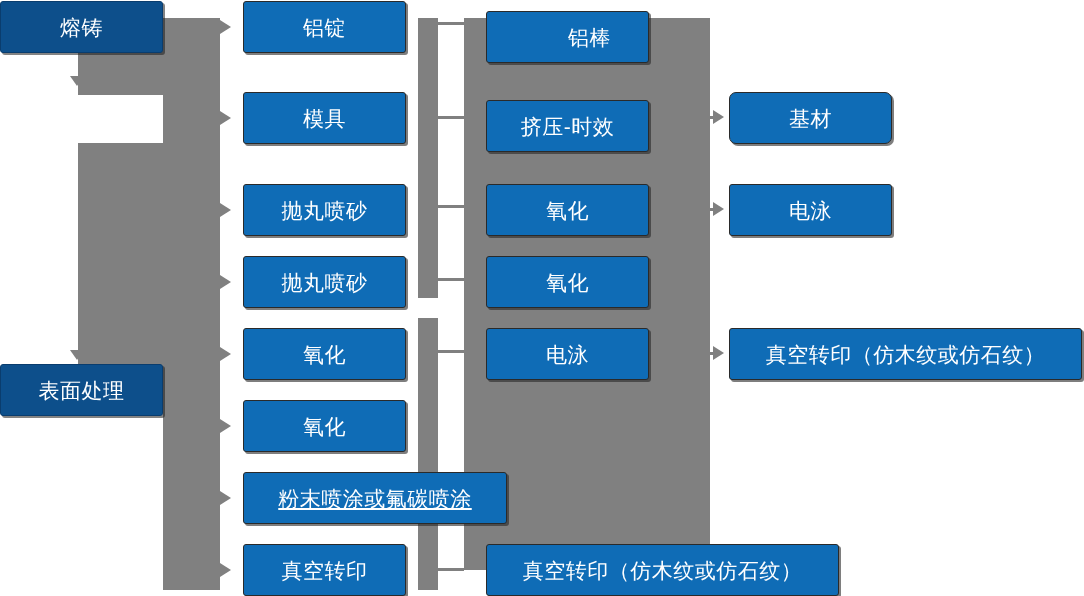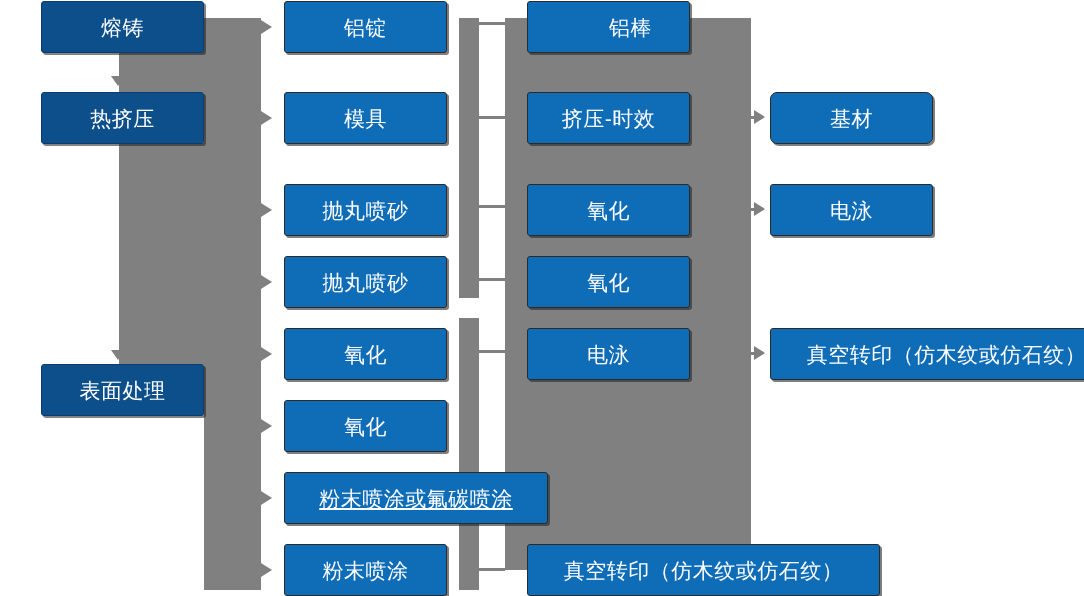--- a/index.html
+++ b/index.html
@@ -2,21 +2,21 @@
 <html><head>
 <meta charset="utf-8">
 <style>
   html,body{margin:0;padding:0;}
   body{
     width:1084px;height:596px;
     background:#ffffff;
     font-family:"Liberation Sans","DejaVu Sans",sans-serif;
     overflow:hidden;
   }
-  #stage{position:relative;width:1004px;height:596px;margin-left:41px;}
+  #stage{position:relative;width:1004px;height:596px;}
 
   
   .node{
     position:absolute;
     box-sizing:border-box;
     display:flex;align-items:center;justify-content:center;
     color:#ffffff;
     font-size:21px;
     letter-spacing:.5px;
     line-height:1;
@@ -107,23 +107,20 @@
   <div class="stick" style="left:703px;top:208px;width:12px;"></div>
   <div class="arrow" style="left:713px;top:202px;"></div>
 
   <div class="stick" style="left:703px;top:352px;width:12px;"></div>
   <div class="arrow" style="left:713px;top:346px;"></div>
 
   <div class="node dark" style="left:0px;top:1px;width:163px;height:52px;">
     <span>熔铸</span>
   </div>
 
-  <div class="node dark" style="left:0px;top:92px;width:163px;height:52px;">
-    <span>热挤压</span>
-  </div>
 
   <div class="node dark" style="left:0px;top:364px;width:163px;height:52px;">
     <span>表面处理</span>
   </div>
 
   <div class="node mid" style="left:243px;top:1px;width:163px;height:52px;">
     <span>铝锭</span>
   </div>
 
   <div class="node mid" style="left:243px;top:92px;width:163px;height:52px;">
@@ -144,28 +141,28 @@
 
   <div class="node mid" style="left:243px;top:400px;width:163px;height:52px;">
     <span>氧化</span>
   </div>
 
   <div class="node mid" style="left:243px;top:472px;width:264px;height:52px;text-decoration:underline;">
     <span>粉末喷涂或氟碳喷涂</span>
   </div>
 
   <div class="node mid" style="left:243px;top:544px;width:163px;height:52px;">
-    <span>粉末喷涂</span>
+    <span>真空转印</span>
   </div>
 
-  <div class="node mid" style="left:486px;top:1px;width:163px;height:52px;padding-left:44px;">
+  <div class="node mid" style="left:486px;top:11px;width:163px;height:52px;padding-left:44px;">
     <span>铝棒</span>
   </div>
 
-  <div class="node mid" style="left:486px;top:92px;width:163px;height:52px;">
+  <div class="node mid" style="left:486px;top:100px;width:163px;height:52px;">
     <span>挤压-时效</span>
   </div>
 
   <div class="node mid" style="left:486px;top:184px;width:163px;height:52px;">
     <span>氧化</span>
   </div>
 
   <div class="node mid" style="left:486px;top:256px;width:163px;height:52px;">
     <span>氧化</span>
   </div>

